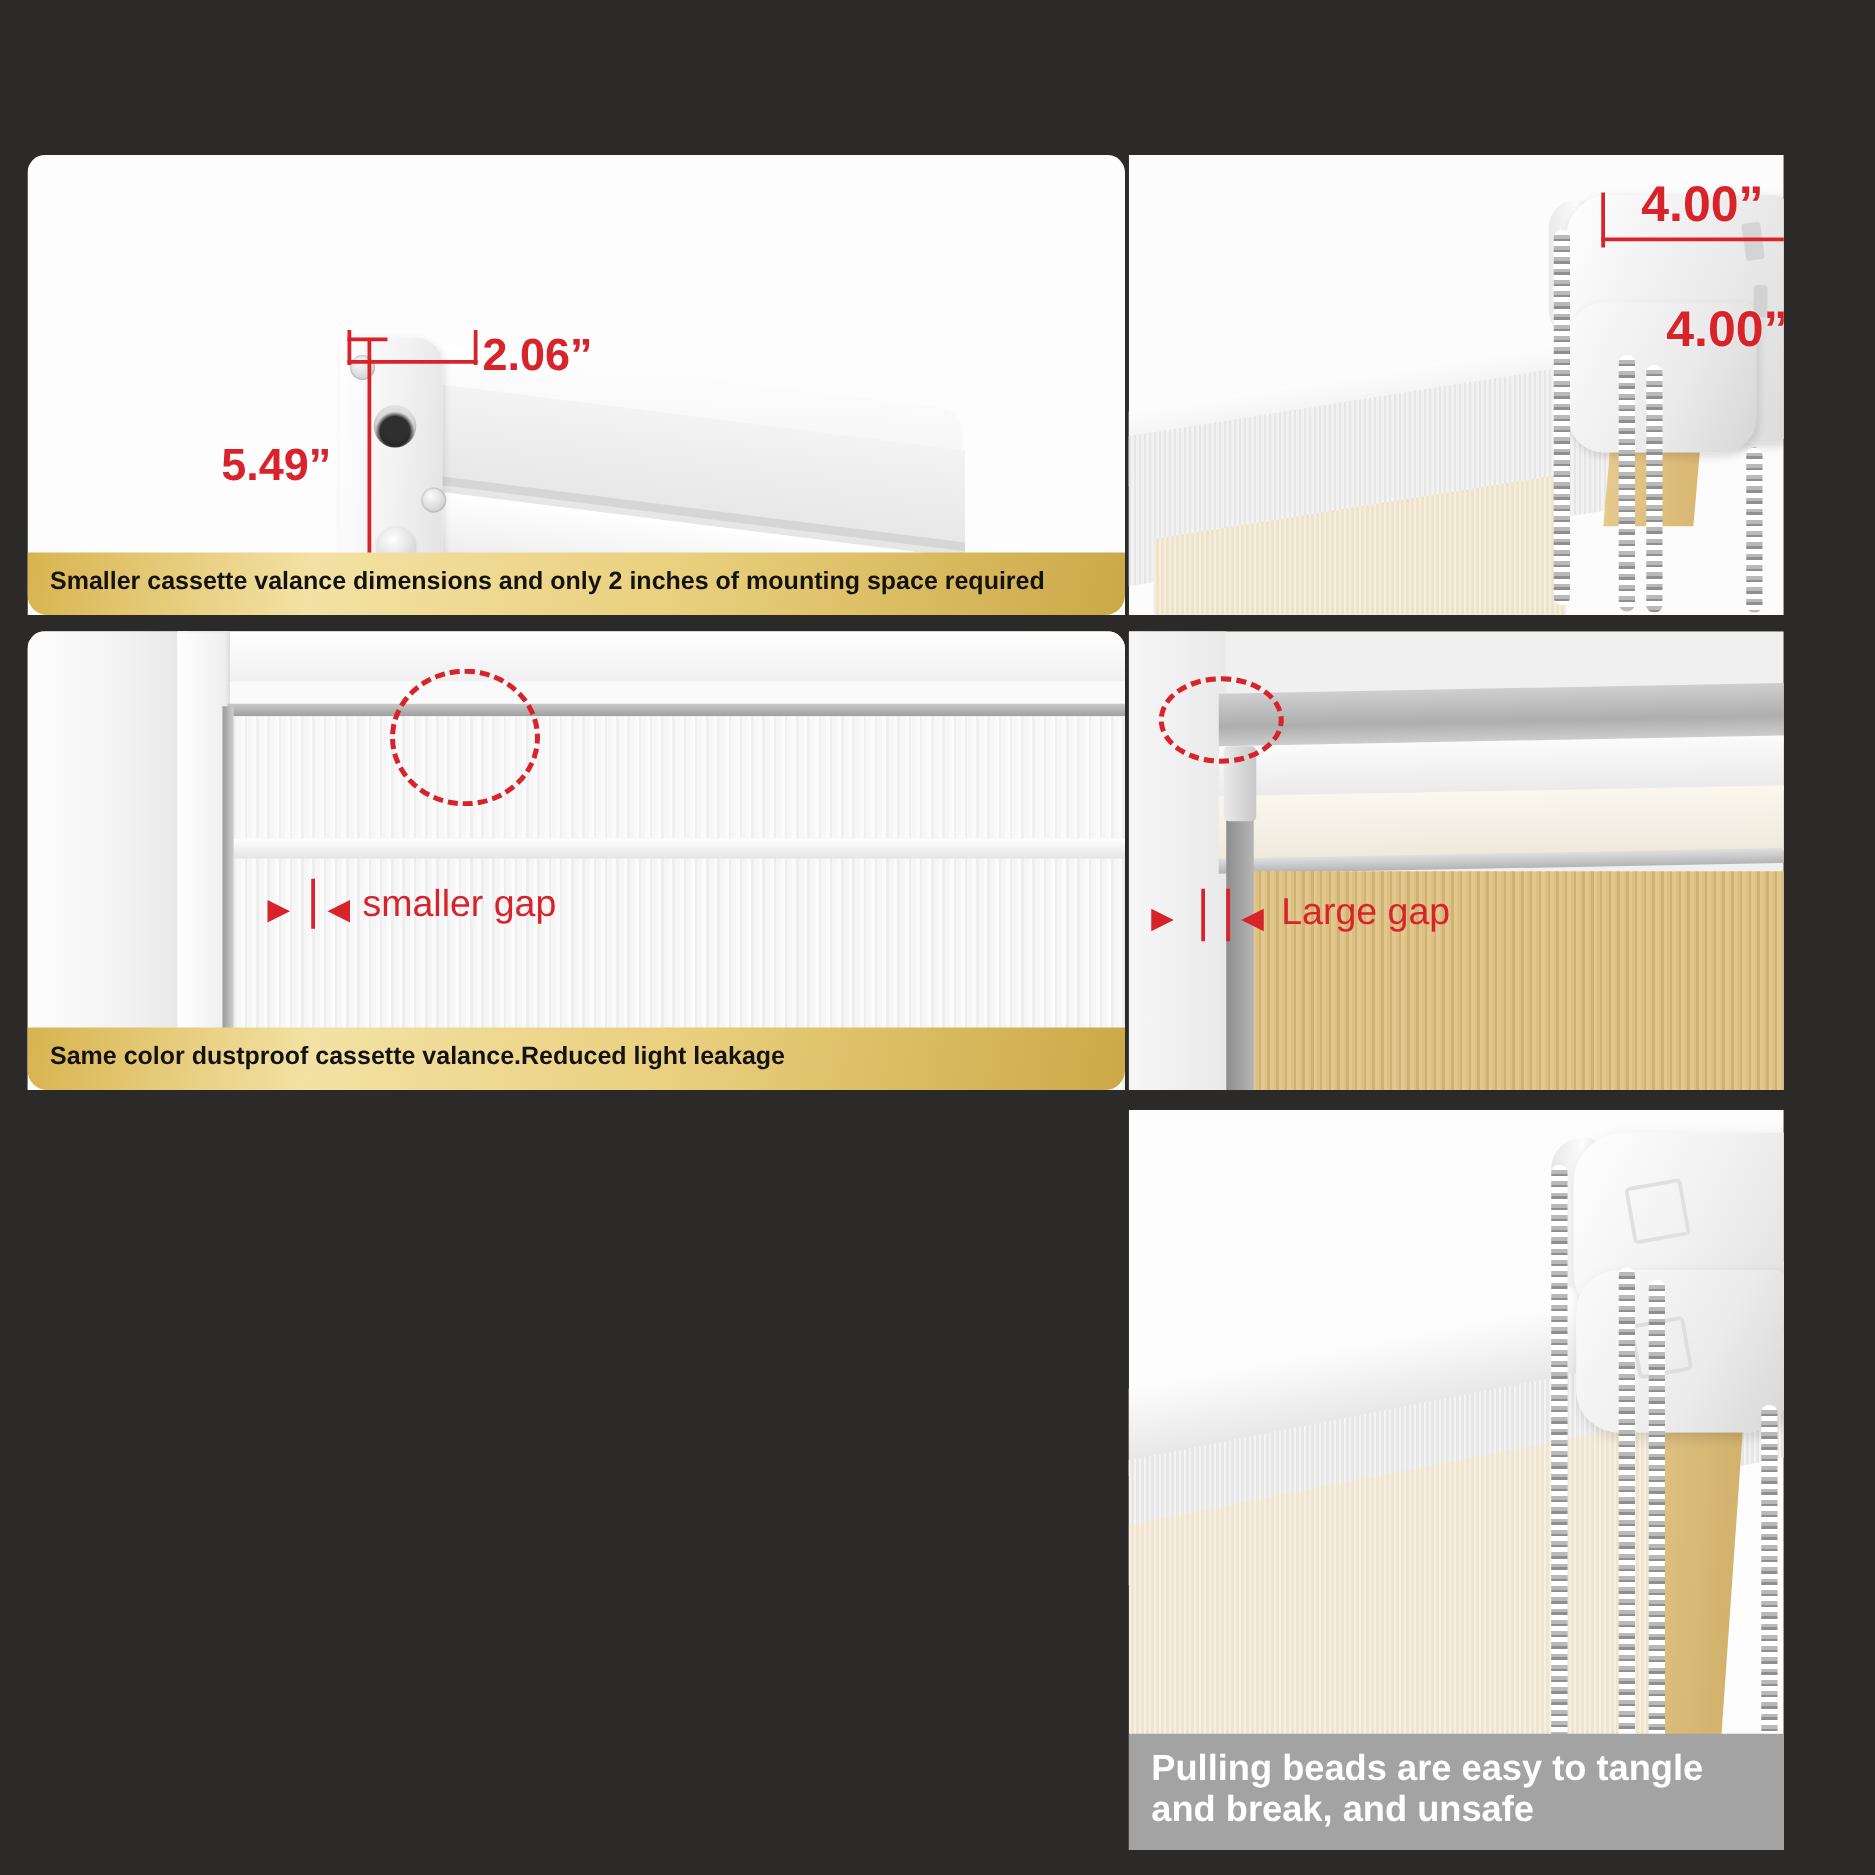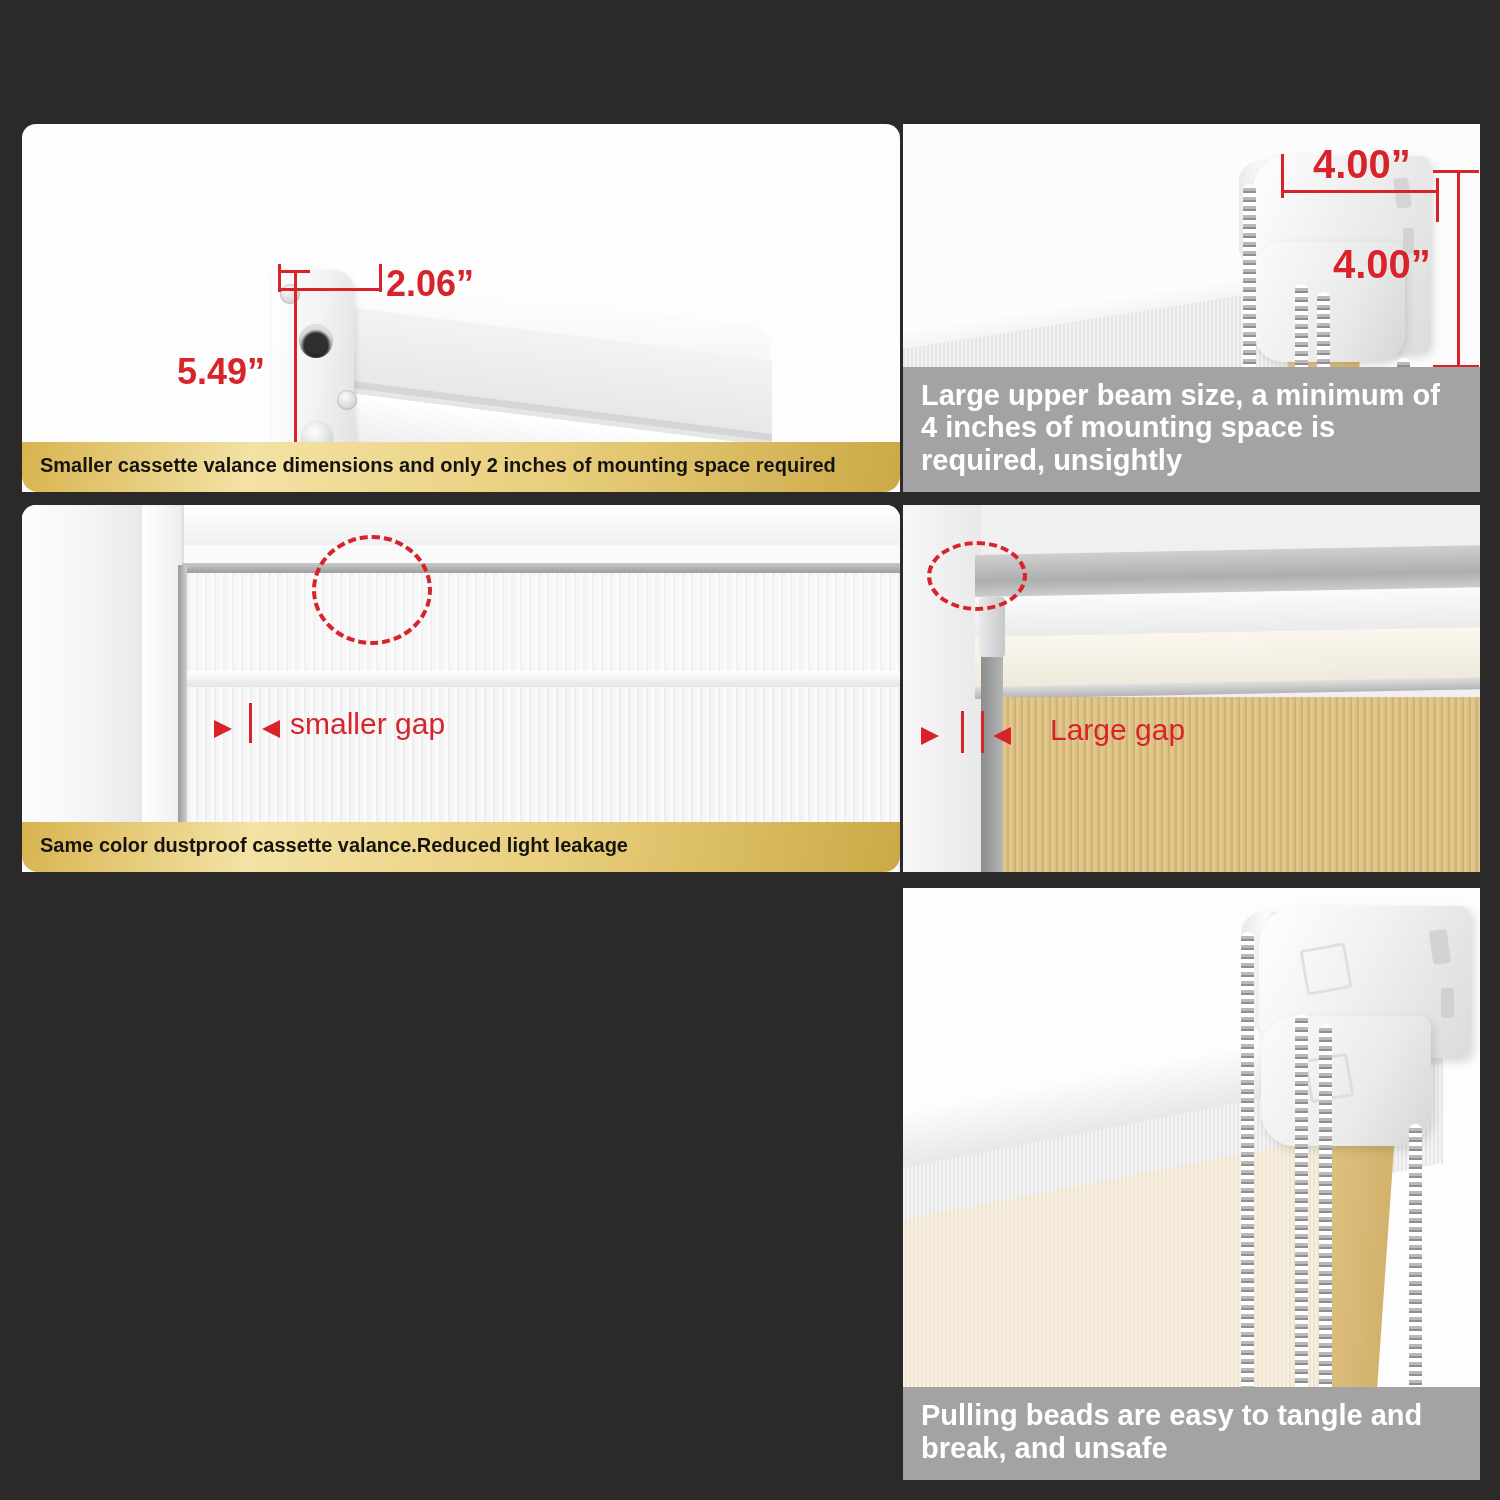--- a/index.html
+++ b/index.html
@@ -29,21 +29,21 @@
     white-space: nowrap;
   }
 
   
   .grid { position: absolute; left: 0; top: 0; width: 1500px; height: 1500px; }
 
   .cell { position: absolute; overflow: hidden; }
 
   
   .col-l { left: 22px;  width: 878px; }
-  .col-r { left: 903px; width: 577px; }
+  .col-r { left: 903px; width: 524px; }
   .row-1 { top: 124px;  height: 368px; }
   .row-2 { top: 505px;  height: 367px; }
   .row-3 { top: 888px;  height: 592px; }
 
   .photo { position: absolute; left: 0; top: 0; right: 0; bottom: 0; overflow: hidden; }
 
   
   .good .photo { border-radius: 14px 14px 0 0; }
   .bad  .photo { border-radius: 0; }
 
@@ -425,21 +425,20 @@
         <div class="tick" style="left:378px;top:30px;height:44px;"></div>
         <div class="tick" style="left:533px;top:54px;height:44px;"></div>
         <div class="dim-label" style="left:410px;top:18px;font-size:40px;">4.00”</div>
 
         <div class="rline v" style="left:554px;top:46px;height:198px;"></div>
         <div class="rline h" style="left:530px;top:46px;width:46px;"></div>
         <div class="rline h" style="left:530px;top:241px;width:46px;"></div>
         <div class="dim-label" style="left:430px;top:118px;font-size:40px;">4.00”</div>
       </div>
 
-      <div class="caption gray">Large upper beam size, a minimum of 4 inches of mounting space is required, unsightly</div>
     </div>
 
     <div class="cell col-l row-2 good">
       <div class="photo">
         <div class="p3-bg"></div>
         <div class="p3-frame-out"></div>
         <div class="p3-frame-top"></div>
         <div class="p3-frame-in"></div>
         <div class="p3-rail"></div>
         <div class="p3-shade-1"></div>
@@ -469,21 +468,21 @@
         <div class="p4-fabric"></div>
         <div class="p4-side"></div>
         <div class="p4-bracket"></div>
 
         <div class="dashed-ring" style="left:24px;top:36px;width:100px;height:70px;"></div>
 
         <div class="arrow-r" style="left:18px;top:222px;"></div>
         <div class="rline v" style="left:58px;top:206px;height:42px;"></div>
         <div class="rline v" style="left:78px;top:206px;height:42px;"></div>
         <div class="arrow-l" style="left:90px;top:222px;"></div>
-        <div class="gap-label" style="left:122px;top:208px;margin-left:25px;">Large gap</div>
+        <div class="gap-label" style="left:122px;top:208px;">Large gap</div>
       </div>
 
     </div>
 
 
     <div class="cell col-r row-3 bad">
       <div class="photo">
         <div class="p6-bg"></div>
 
         <div class="p6-roll"></div>

